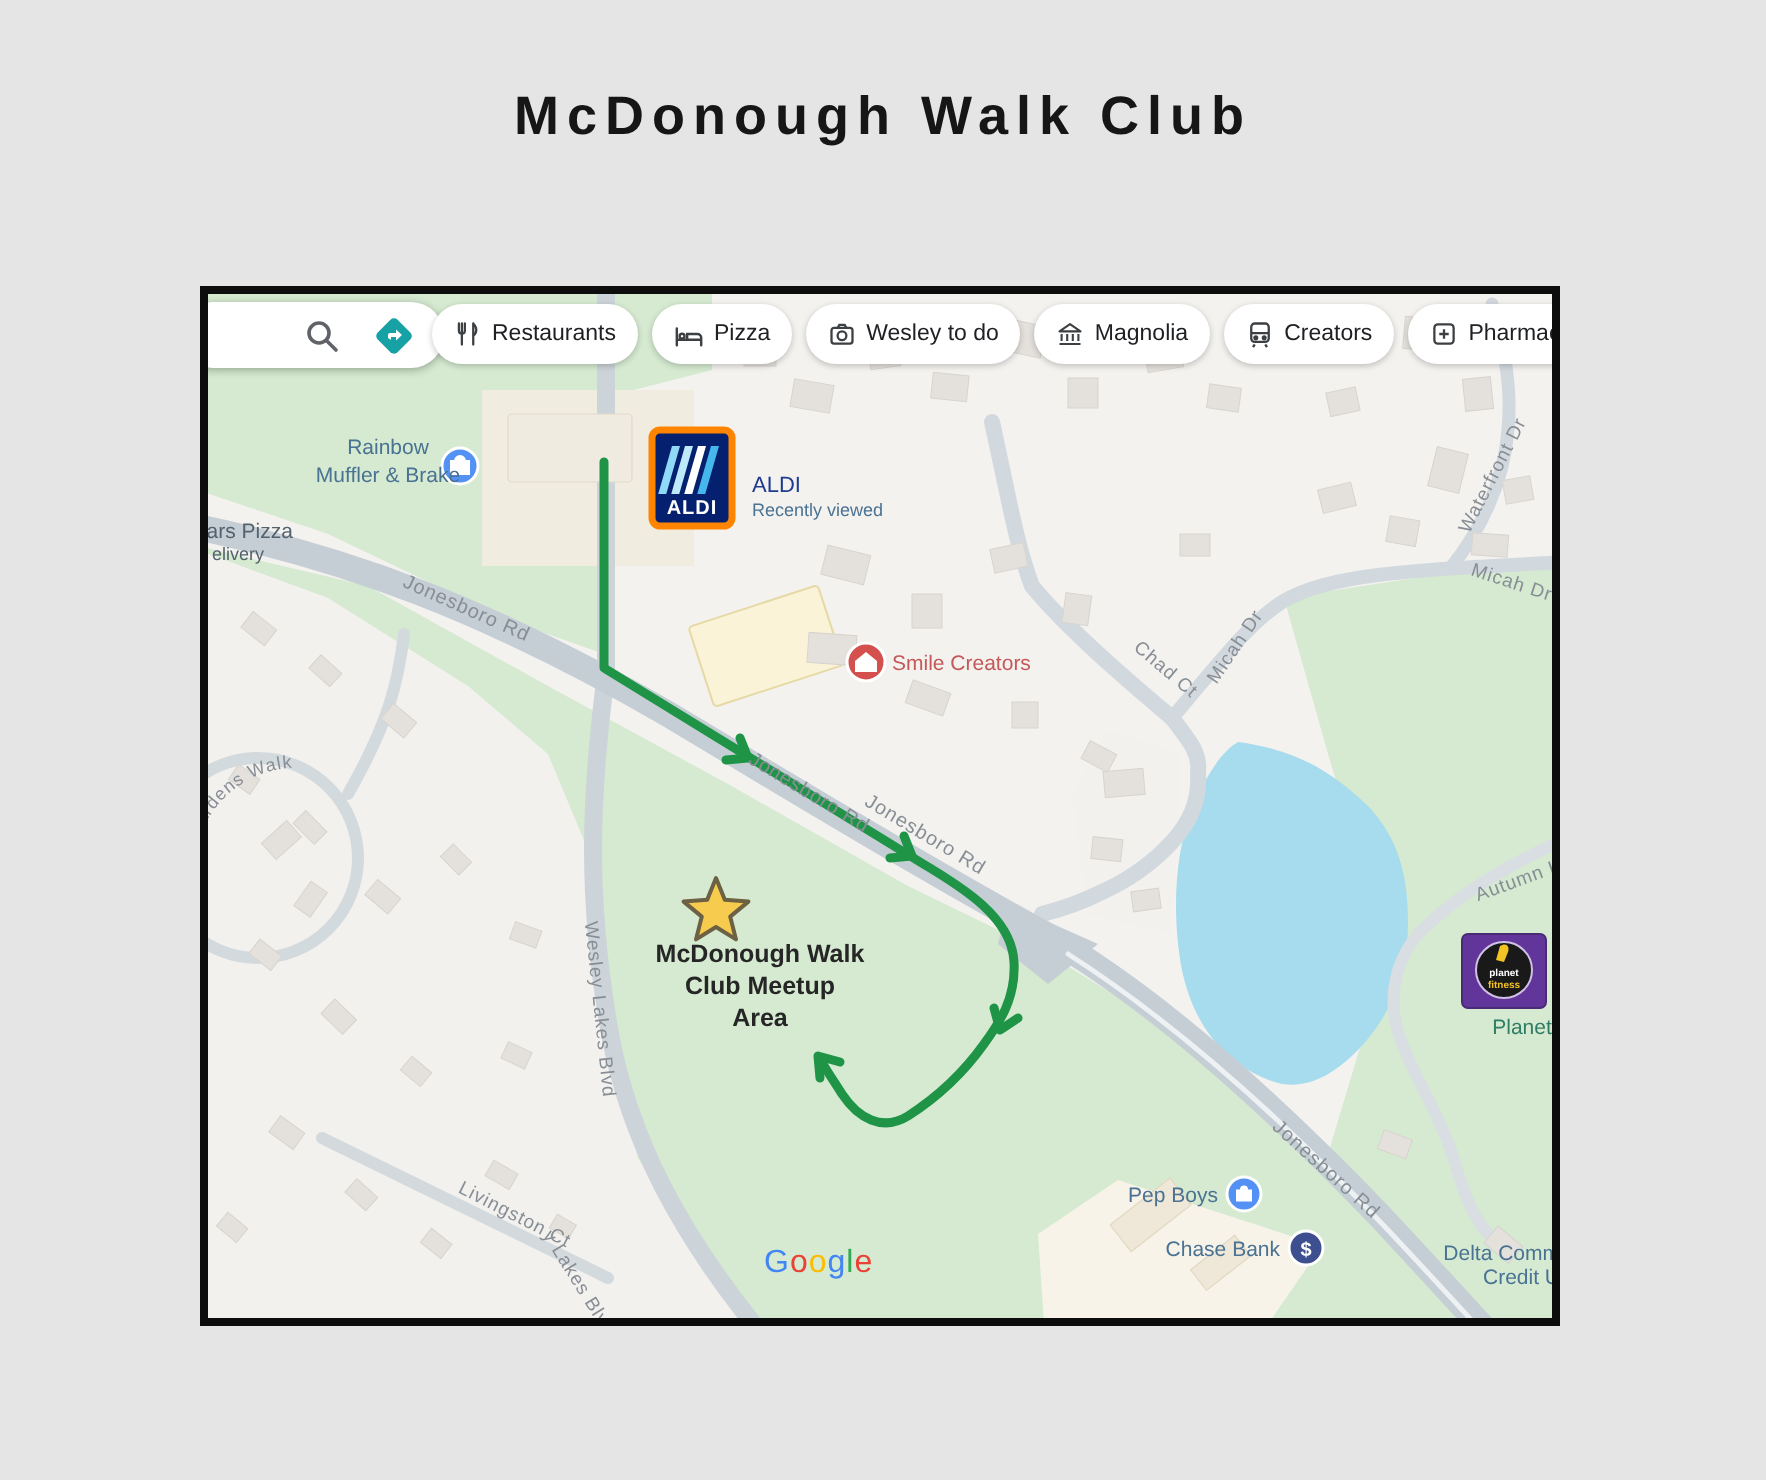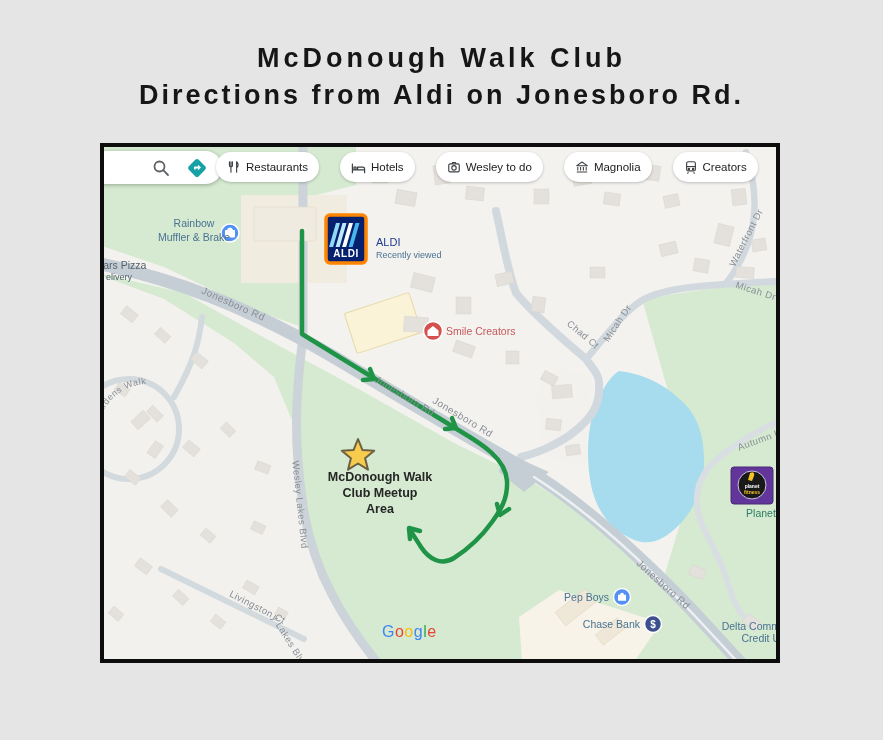--- a/index.html
+++ b/index.html
@@ -7,33 +7,32 @@
   .title{position:absolute;left:0;top:40px;width:883px;text-align:center;color:#161616;
          font-weight:700;font-size:27px;line-height:37px;letter-spacing:4px;}
   .title .l2{letter-spacing:3px;}
   .map{position:absolute;left:100px;top:143px;width:672px;height:512px;border:4px solid #0d0d0d;
        overflow:hidden;background:#f6f4f1;}
   .map svg.base{position:absolute;left:0;top:0;}
   
   .searchpill{position:absolute;left:-14px;top:4px;width:132px;height:33px;background:#fff;
       border-radius:17px;box-shadow:0 1px 4px rgba(0,0,0,.3);display:flex;align-items:center;
       justify-content:flex-end;gap:16px;padding-right:14px;box-sizing:border-box;z-index:5;}
-  .chips{position:absolute;left:112px;top:5px;display:flex;gap:21px;z-index:5;white-space:nowrap;}
+  .chips{position:absolute;left:112px;top:5px;display:flex;gap:7px;z-index:5;white-space:nowrap;}
   .chip{height:30px;background:#fff;border-radius:15px;box-shadow:0 1px 3px rgba(0,0,0,.22);
         display:flex;align-items:center;padding:0 11px;font-size:11.5px;color:#202124;gap:5px;}
   .chip svg{flex:none;}
   .gwm{position:absolute;left:278px;top:476px;font-size:16px;font-weight:500;letter-spacing:.5px;z-index:4;}
 </style>
 </head>
 <body>
 
 <div class="stage">
   <div class="title">
     <div class="l1">McDonough Walk Club</div>
-    <div class="l2">Directions from Aldi on Jonesboro Rd.</div>
   </div>
 
   <div class="map">
 
     <svg class="base" width="672" height="512" viewBox="0 0 672 512">
       <defs>
         <path id="mgpath" d="M 0,315 A 52,52 0 0 1 50,237"></path>
       </defs>
 
       <rect x="0" y="0" width="672" height="512" fill="#f4f2ef"></rect>
@@ -228,21 +227,21 @@
           <path d="M4.5,2 v12 M2.8,2 v4.2 a1.7,1.7 0 0 0 3.4,0 V2"></path>
           <path d="M11,2 v12 M11,2 c2.3,2.2 2.3,5.3 0,7"></path>
         </svg>
         <span>Restaurants</span>
       </div>
       <div class="chip">
         <svg width="15" height="15" viewBox="0 0 16 16" fill="none" stroke="#3c4043" stroke-width="1.3" stroke-linecap="round">
           <path d="M1.5,4.5 v9 M1.5,10.5 h13 M14.5,13.5 v-4 a2,2 0 0 0 -2,-2 H7 v3"></path>
           <circle cx="4.3" cy="8.6" r="1.3"></circle>
         </svg>
-        <span>Hotels</span>
+        <span>Pizza</span>
       </div>
       <div class="chip">
         <svg width="14" height="14" viewBox="0 0 16 16" fill="none" stroke="#3c4043" stroke-width="1.3">
           <rect x="2" y="4.5" width="12" height="9" rx="1.5"></rect>
           <circle cx="8" cy="9" r="2.5"></circle>
           <path d="M5.5,4.5 L6.5,2.8 h3 L10.5,4.5"></path>
         </svg>
         <span>Wesley to do</span>
       </div>
       <div class="chip">

